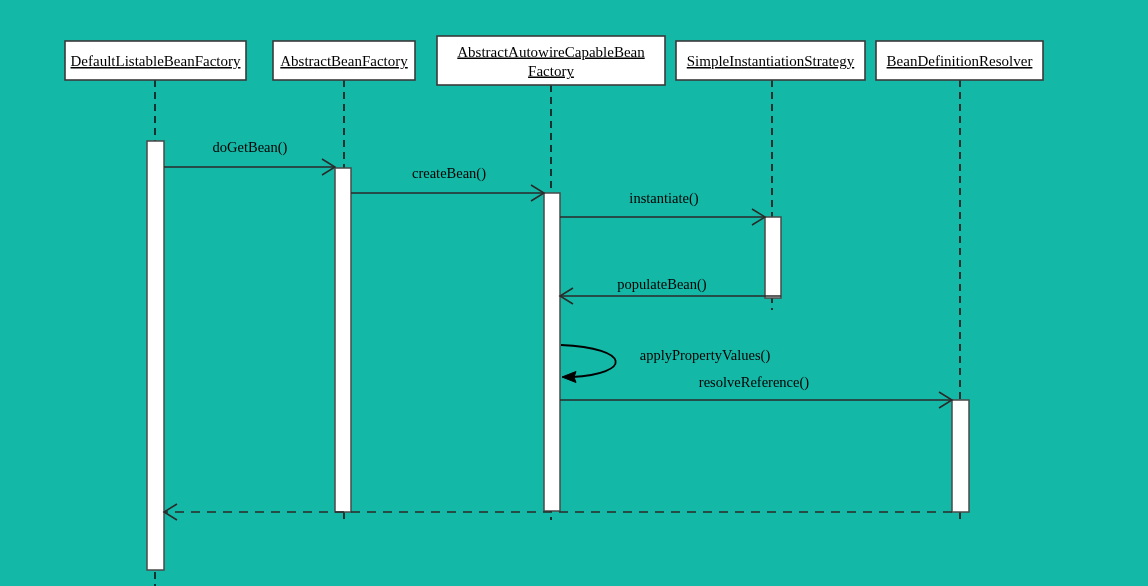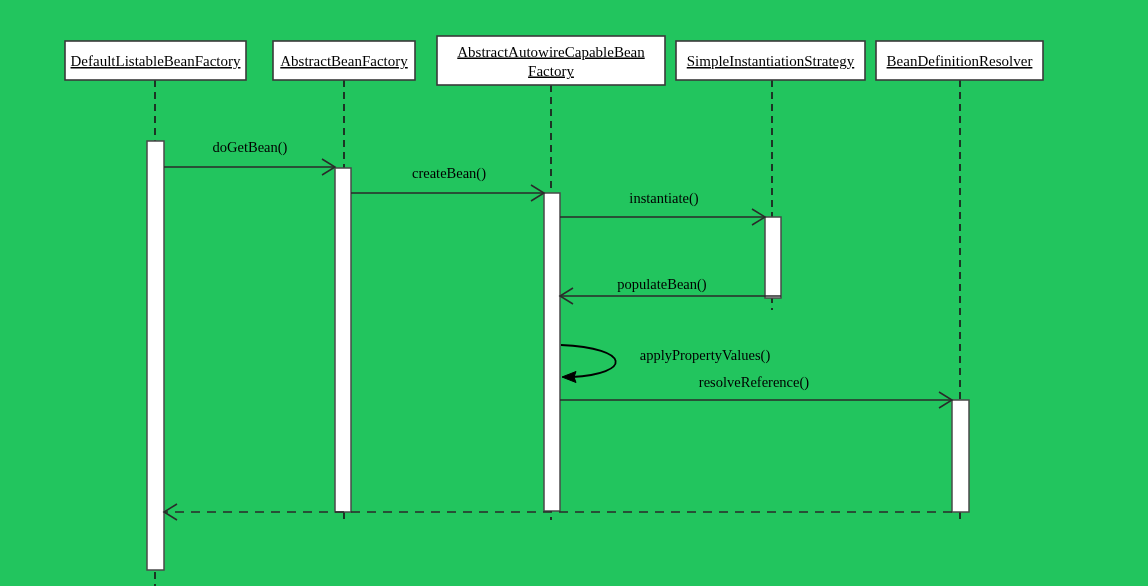--- a/index.html
+++ b/index.html
@@ -4,21 +4,21 @@
 <style>
   html, body {
     margin: 0;
     padding: 0;
     background: #ffffff;
   }
   #canvas {
     position: relative;
     width: 1148px;
     height: 586px;
-    background: #22c55e;
+    background: #14b8a6;
     overflow: hidden;
     font-family: "Liberation Serif", "DejaVu Serif", serif;
   }
   #diagram-svg {
     position: absolute;
     left: 0;
     top: 0;
     width: 1148px;
     height: 586px;
   }

